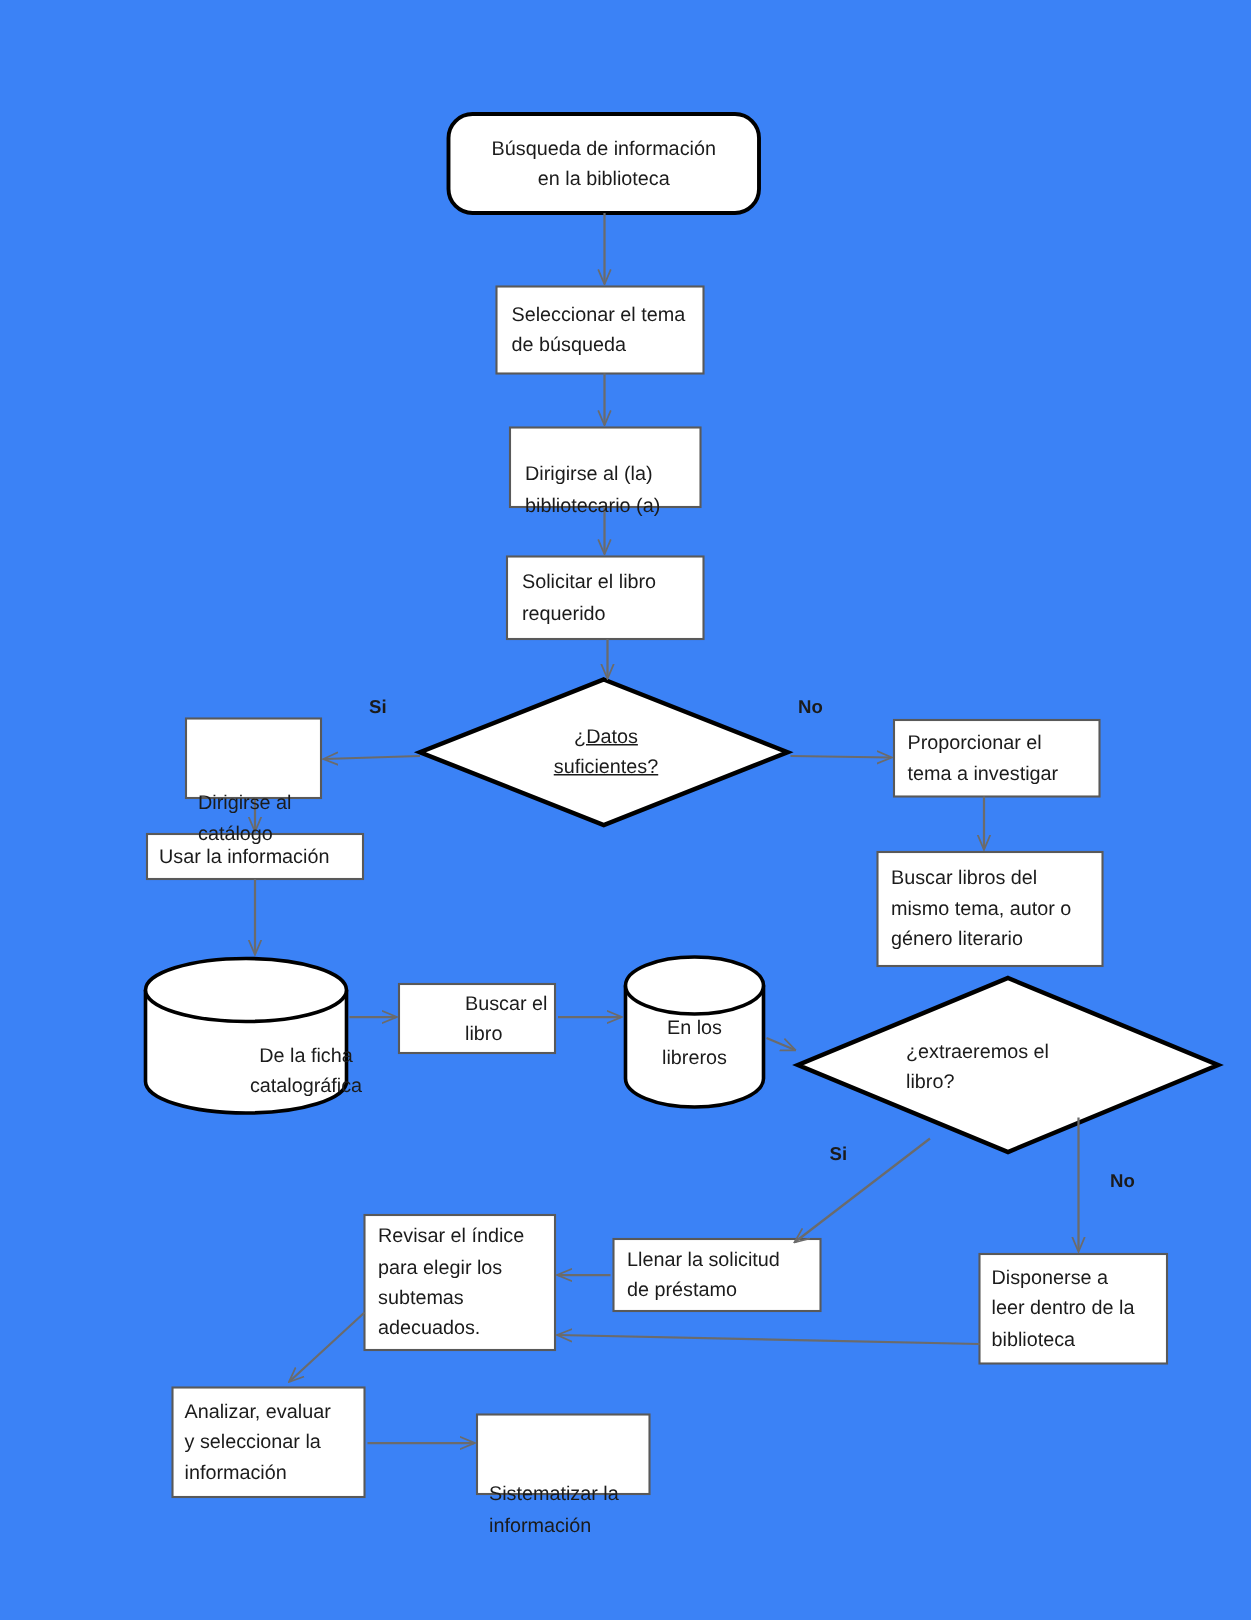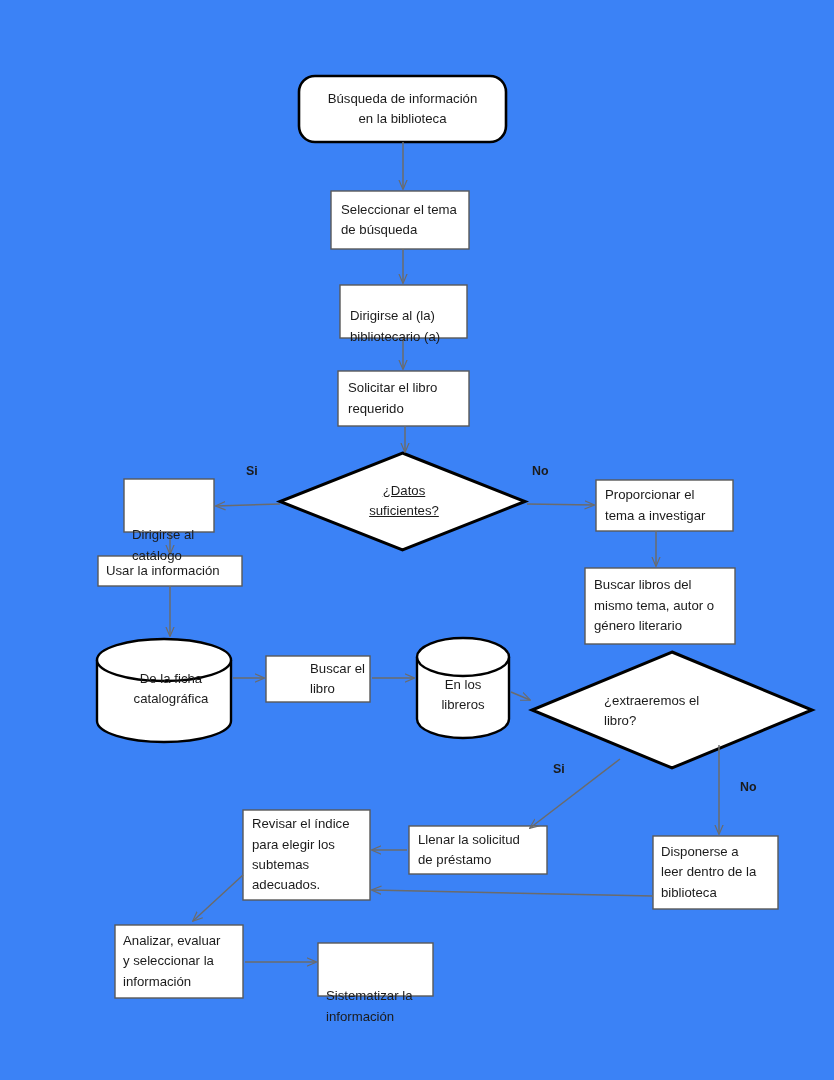--- a/index.html
+++ b/index.html
@@ -132,21 +132,21 @@
 
   <div class="node-label left-align" style="left:106px; top:556px; width:134px; height:30px;">Usar la información</div>
 
   <div class="node-label left-align" style="left:605px; top:480px; width:126px; height:51px;">Proporcionar el
 tema a investigar</div>
 
   <div class="node-label left-align" style="left:594px; top:568px; width:140px; height:76px;">Buscar libros del
 mismo tema, autor o
 género literario</div>
 
-  <div class="node-label" style="left:99px; top:658px; width:144px; height:62px;">De la ficha
+  <div class="node-label" style="left:99px; top:683px; width:144px; height:62px;padding-left:33px;">De la ficha
 catalográfica</div>
 
   <div class="node-label left-align" style="left:274px; top:656px; width:94px; height:46px;margin-left:36px;">Buscar el
 libro</div>
 
   <div class="node-label" style="left:419px; top:665px; width:88px; height:60px;">En los
 libreros</div>
 
   <div class="node-label left-align" style="left:604px; top:682px; width:150px; height:58px;">¿extraeremos el
 libro?</div>

